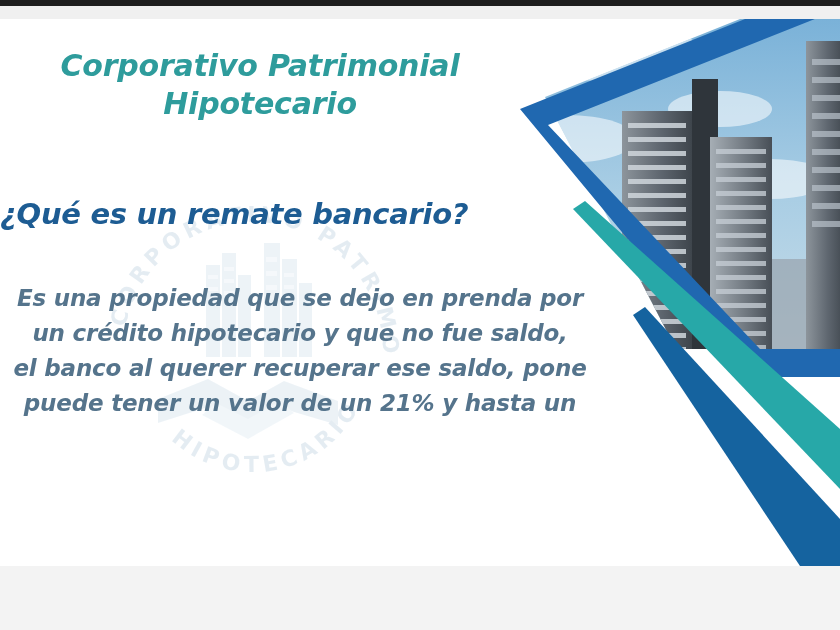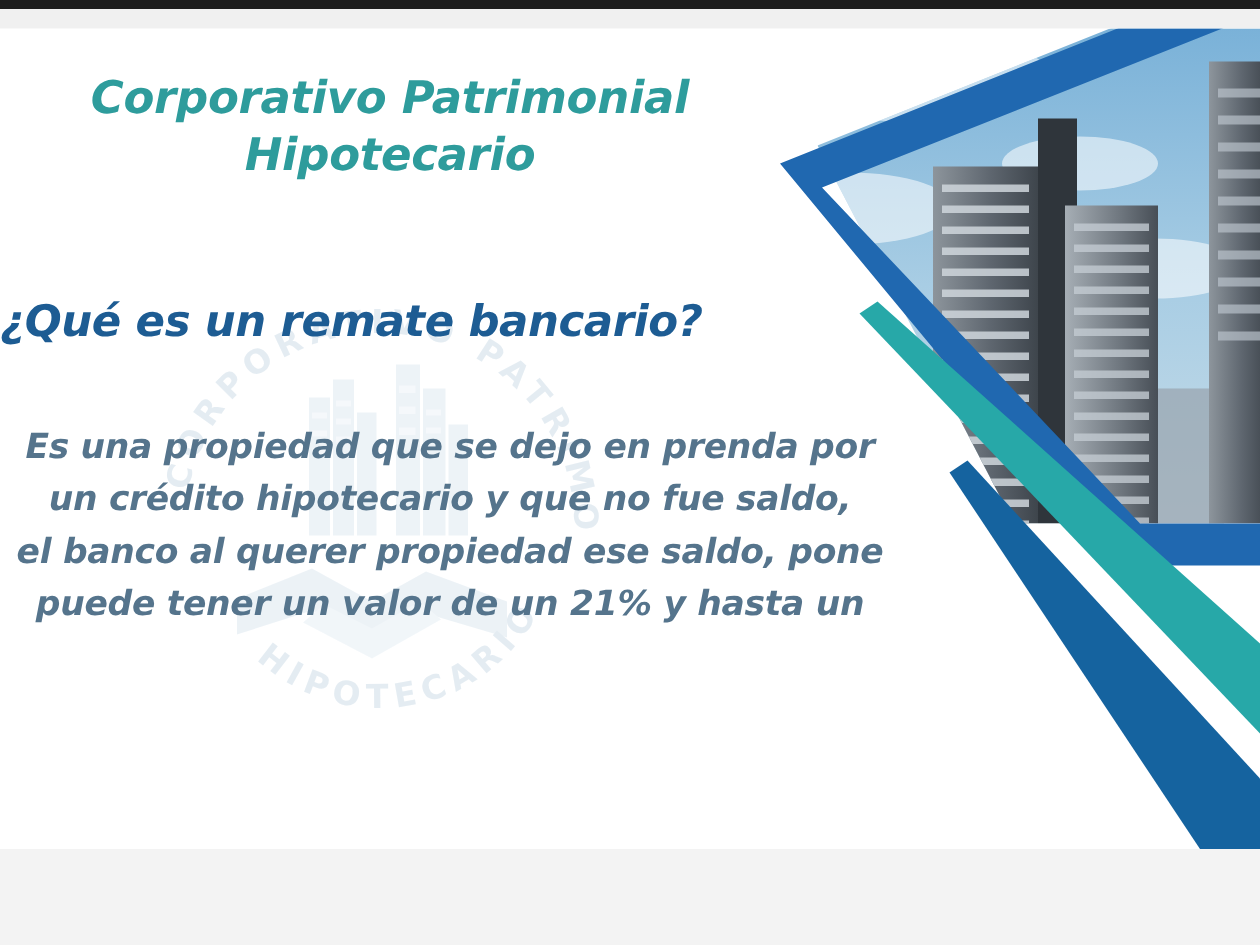--- a/index.html
+++ b/index.html
@@ -292,20 +292,20 @@
     <div class="brand-title">
       <span>Corporativo Patrimonial</span>
       <span class="l2">Hipotecario</span>
     </div>
 
     <div class="question">¿Qué es un remate bancario?</div>
 
     <div class="body-copy">
       <span class="line">Es una propiedad que se dejo en prenda por</span>
       <span class="line">un crédito hipotecario y que no fue saldo,</span>
-      <span class="line">el banco al querer propiedad ese saldo, pone</span>
+      <span class="line">el banco al querer recuperar ese saldo, pone</span>
       <span class="line">puede tener un valor de un 21% y hasta un</span>
     </div>
 
   </div>
 
   <div class="bottom-gray"></div>
 </div>
 
 </body></html>

